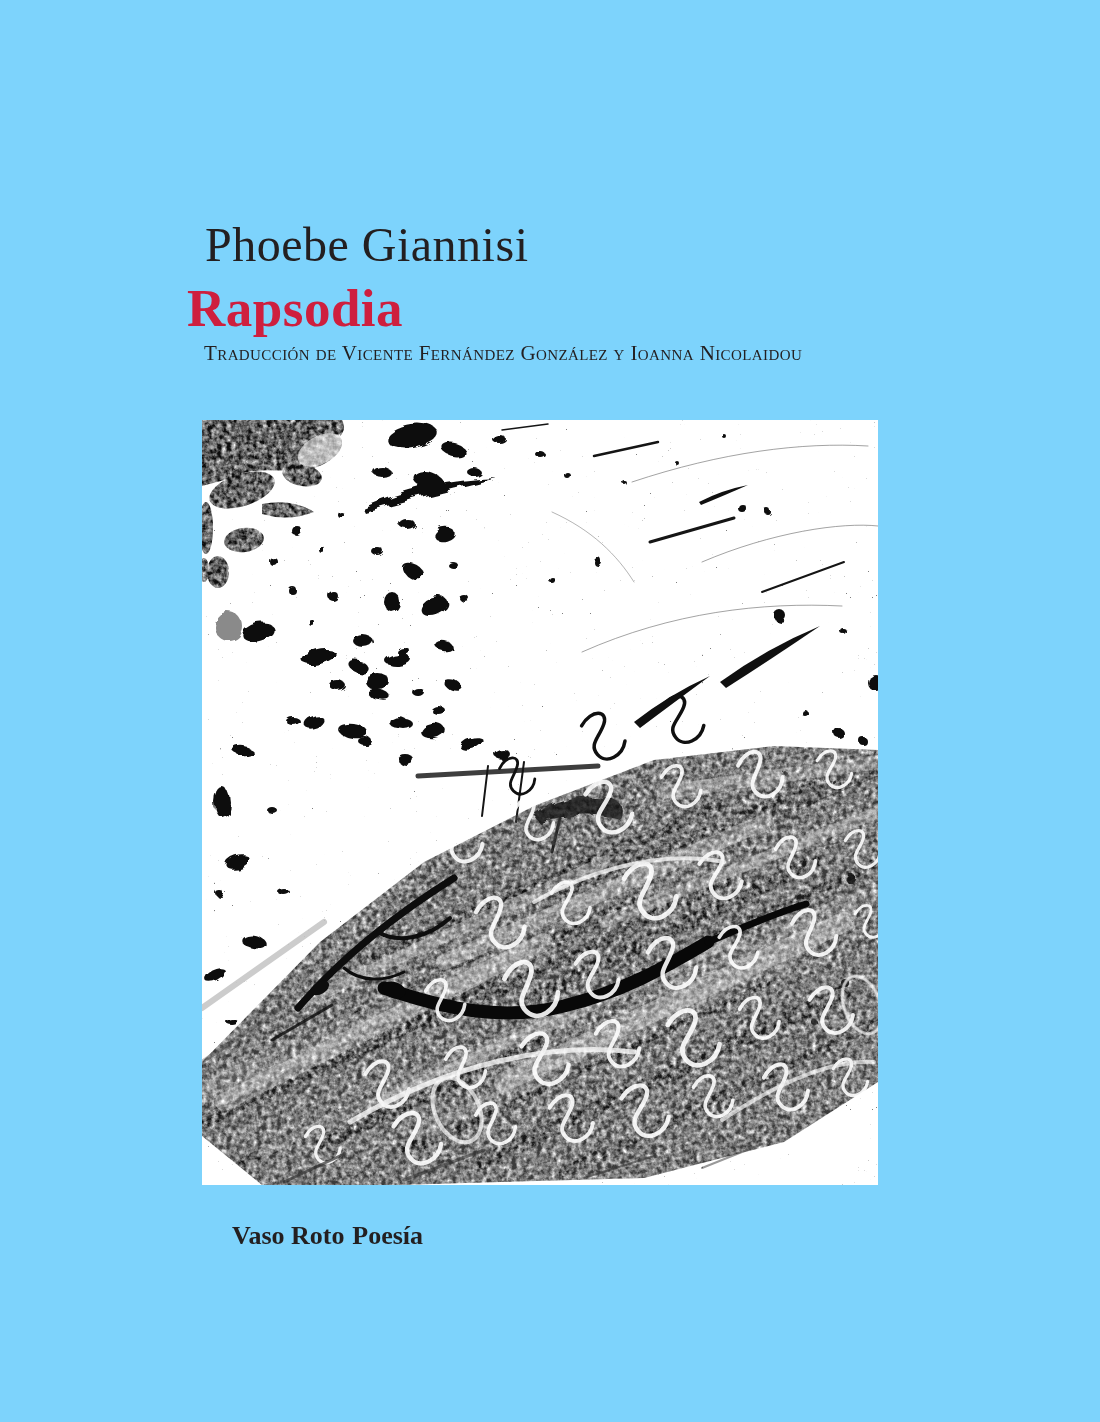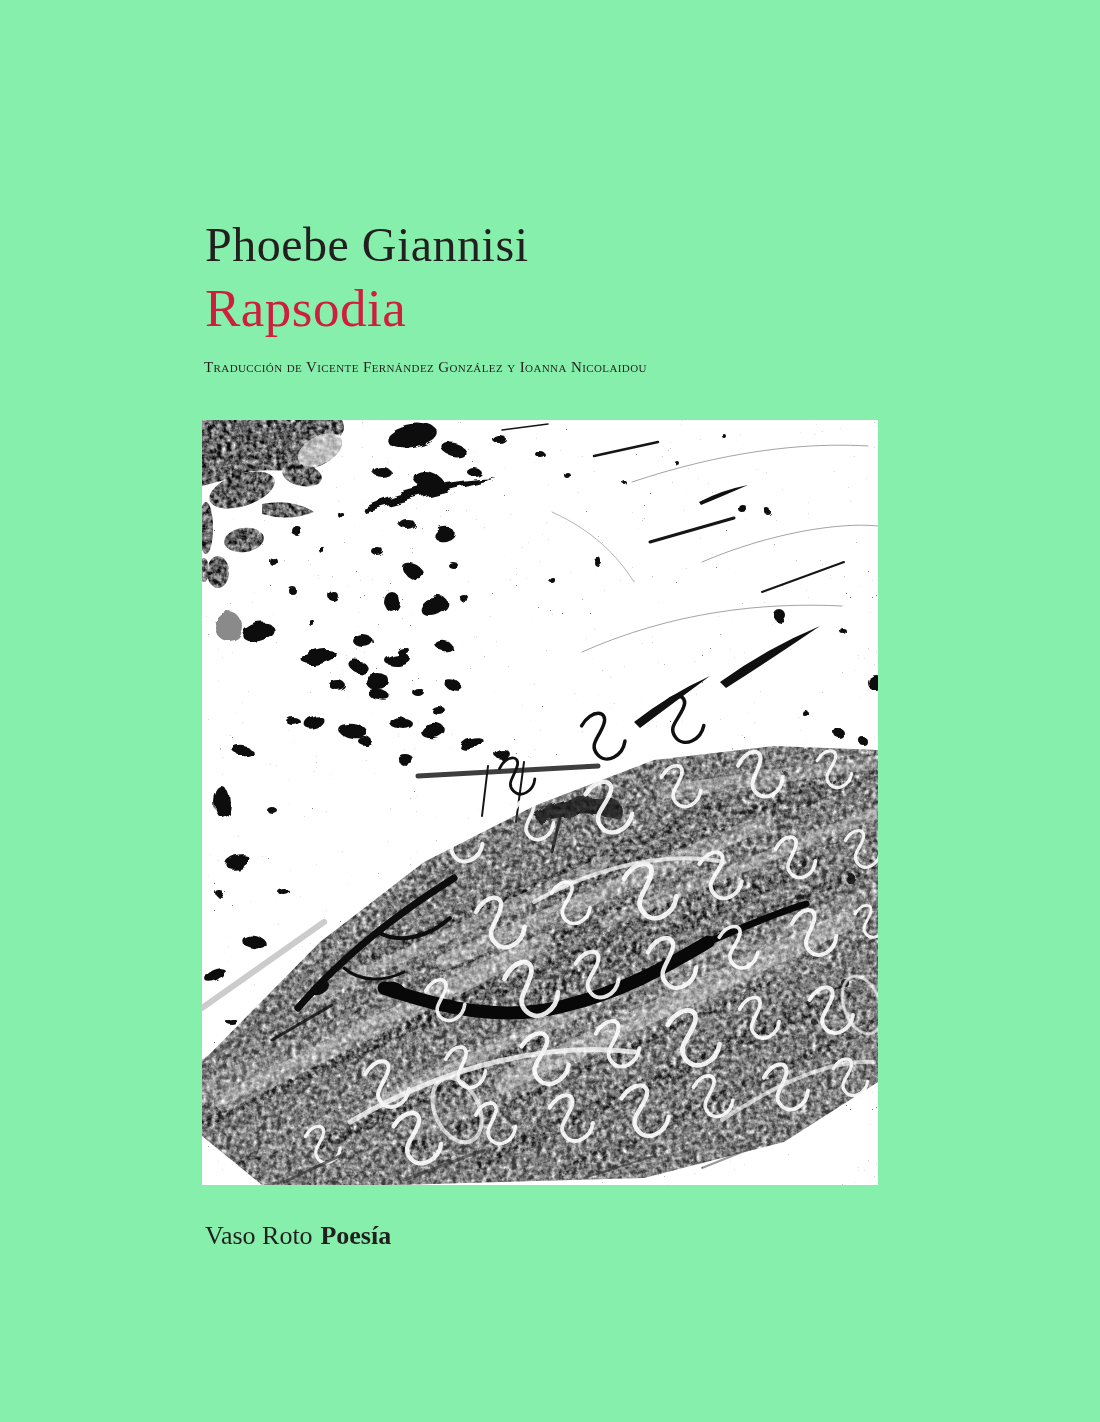--- a/index.html
+++ b/index.html
@@ -5,66 +5,66 @@
   html, body { margin: 0; padding: 0; }
   body {
     width: 1100px; height: 1422px;
     background: #ffffff;
     font-family: "Liberation Serif", "DejaVu Serif", serif;
     position: relative;
     overflow: hidden;
   }
   .page {
     position: absolute; inset: 0;
-    background: #86efac;
+    background: #7dd3fc;
   }
   .author {
     position: absolute;
     left: 205px; top: 220px;
     font-size: 48px;
     font-weight: normal;
     letter-spacing: 0.5px;
     color: #231f20;
     margin: 0;
     line-height: 1.05;
   }
   .title {
     position: absolute;
-    left: 205px; top: 281px;
+    left: 187px; top: 281px;
     font-size: 53px;
-    font-weight: normal;
+    font-weight: bold;
     letter-spacing: 0.5px;
     color: #ce1f3e;
     margin: 0;
     line-height: 1.05;
   }
   .credit {
     position: absolute;
-    left: 204px; top: 359px;
-    font-size: 15px;
+    left: 204px; top: 342px;
+    font-size: 21px;
     font-variant: small-caps;
     letter-spacing: 0.4px;
     color: #231f20;
     line-height: 1.1;
   }
   .artwork {
     position: absolute;
     left: 202px; top: 420px;
     width: 676px; height: 765px;
     margin: 0;
   }
   .artwork svg { display: block; width: 100%; height: 100%; }
   .imprint {
     position: absolute;
     left: 205px; top: 1222px;
     font-size: 26px;
     color: #231f20;
     line-height: 1.1;
   }
-  .imprint .publisher { font-weight: normal; }
+  .imprint .publisher { font-weight: bold; margin-left: 27px; }
   .imprint .collection { margin-left: 0.3em; font-weight: bold; }
 </style>
 </head>
 <body style="background: rgb(255, 255, 255);">
 
 <div class="page">
 
   <h1 class="author">Phoebe Giannisi</h1>
   <h2 class="title" style="color: rgb(206, 31, 62);">Rapsodia</h2>
   <div class="credit">Traducción de Vicente Fernández González y Ioanna Nicolaidou</div>

